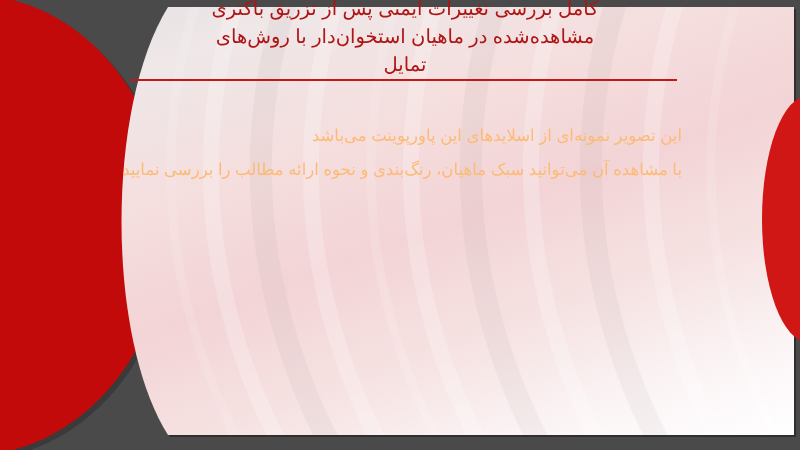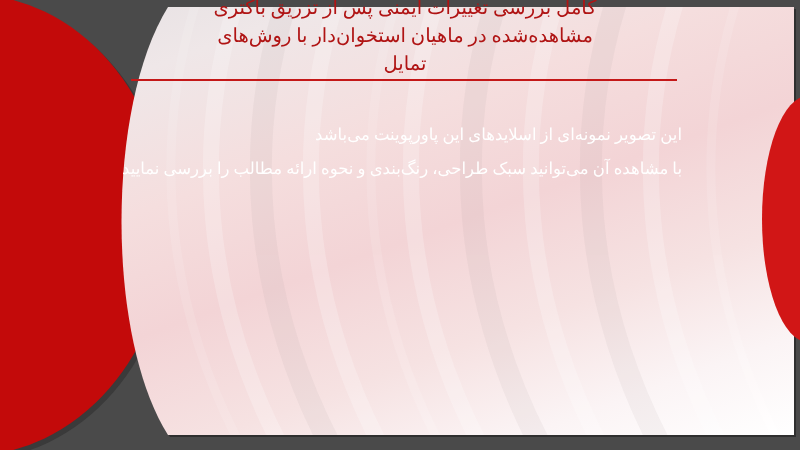--- a/index.html
+++ b/index.html
@@ -6,21 +6,21 @@
     margin: 0;
     padding: 0;
     background: #ffffff;
   }
   #slide {
     position: relative;
     width: 800px;
     height: 450px;
     overflow: hidden;
     background: #4a4a4a;
-    font-family: Liberation Serif, serif;
+    font-family: Liberation Sans, sans-serif;
   }
 
   
   .frame-dark {
     position: absolute;
     inset: 0;
     background: #4a4a4a;
     z-index: 1;
   }
 
@@ -136,21 +136,21 @@
   .body-wrap {
     position: absolute;
     right: 118px;
     top: 118px;
     width: 570px;
     z-index: 8;
     text-align: right;
     direction: rtl;
   }
   .body-line {
-    color: #ffffff;
+    color: #fdba74;
     font-size: 16.5px;
     line-height: 34px;
     white-space: nowrap;
   }
 </style>
 </head>
 <body>
 
 <div id="slide">
 
@@ -189,16 +189,16 @@
   <div class="title-wrap">
     <div class="title-line">کامل بررسی تغییرات ایمنی پس از تزریق باکتری</div>
     <div class="title-line">مشاهده‌شده در ماهیان استخوان‌دار با روش‌های</div>
     <div class="title-line">تمایل</div>
   </div>
 
   <div class="title-rule"></div>
 
   <div class="body-wrap">
     <div class="body-line">این تصویر نمونه‌ای از اسلایدهای این پاورپوینت می‌باشد</div>
-    <div class="body-line">با مشاهده آن می‌توانید سبک طراحی، رنگ‌بندی و نحوه ارائه مطالب را بررسی نمایید</div>
+    <div class="body-line">با مشاهده آن می‌توانید سبک ماهیان، رنگ‌بندی و نحوه ارائه مطالب را بررسی نمایید</div>
   </div>
 
 </div>
 
 </body></html>

